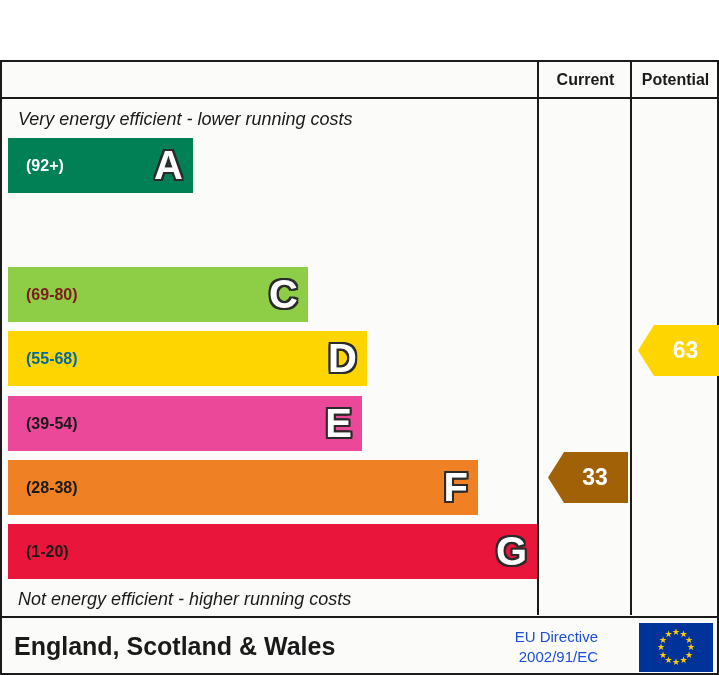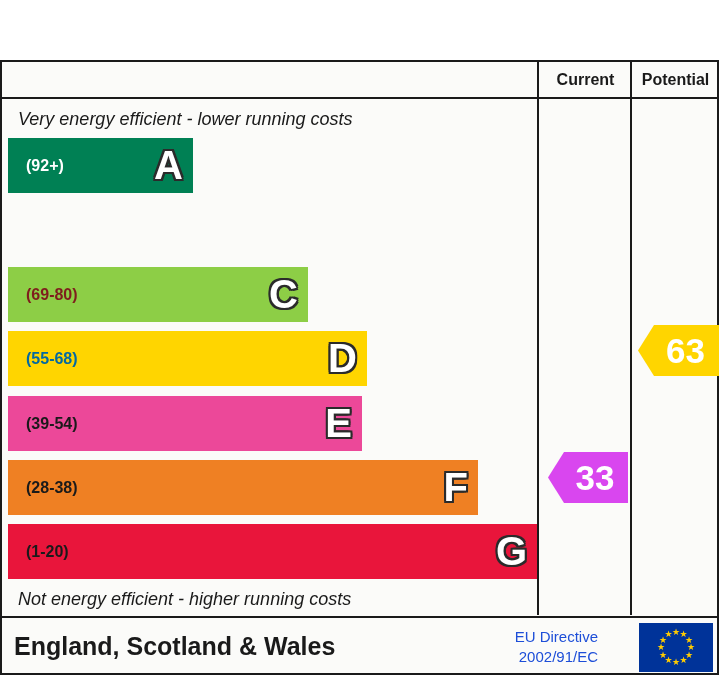--- a/index.html
+++ b/index.html
@@ -146,21 +146,21 @@
   .marker {
     position: absolute;
     height: 51px;
     display: flex;
     align-items: center;
     justify-content: center;
     -webkit-clip-path: polygon(16px 0, 100% 0, 100% 100%, 16px 100%, 0 50%);
     clip-path: polygon(16px 0, 100% 0, 100% 100%, 16px 100%, 0 50%);
   }
   .marker-value {
-    font-size: 35px;
+    font-size: 23px;
     font-weight: bold;
     color: #ffffff;
     padding-left: 14px;
     line-height: 1;
   }
 
   
   .footer-region {
     position: absolute;
     left: 0; top: 618px;
@@ -240,21 +240,21 @@
         <span class="bar-range" style="color: rgb(26, 26, 26);">(28-38)</span>
         <span class="bar-letter">F</span>
       </div>
       <div class="bar" style="top: 524px; width: 529px; background: rgb(233, 21, 59);">
         <span class="bar-range" style="color: rgb(26, 26, 26);">(1-20)</span>
         <span class="bar-letter">G</span>
       </div>
     </div>
 
   <div class="markers">
-      <div class="marker" style="left: 548px; top: 452px; width: 80px; background: #d946ef;">
+      <div class="marker" style="left: 548px; top: 452px; width: 80px; background: #a16207;">
         <span class="marker-value">33</span>
       </div>
       <div class="marker" style="left: 638px; top: 325px; width: 81px; background: rgb(255, 213, 0);">
         <span class="marker-value">63</span>
       </div>
     </div>
 
   <div class="hrule hrule-footer"></div>
   <div class="footer-region">
     <div class="footer-countries">England, Scotland &amp; Wales</div>

